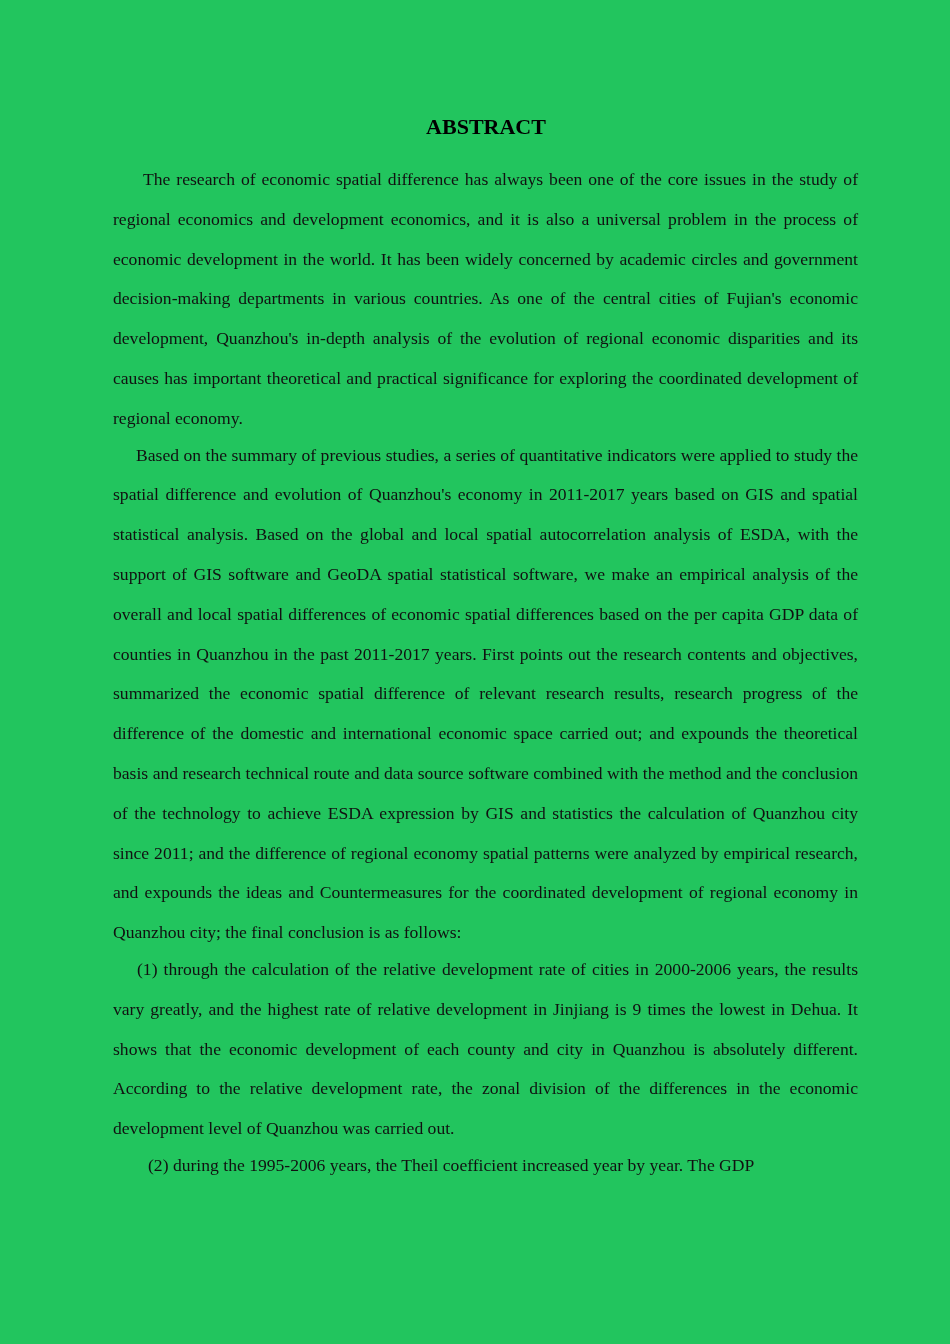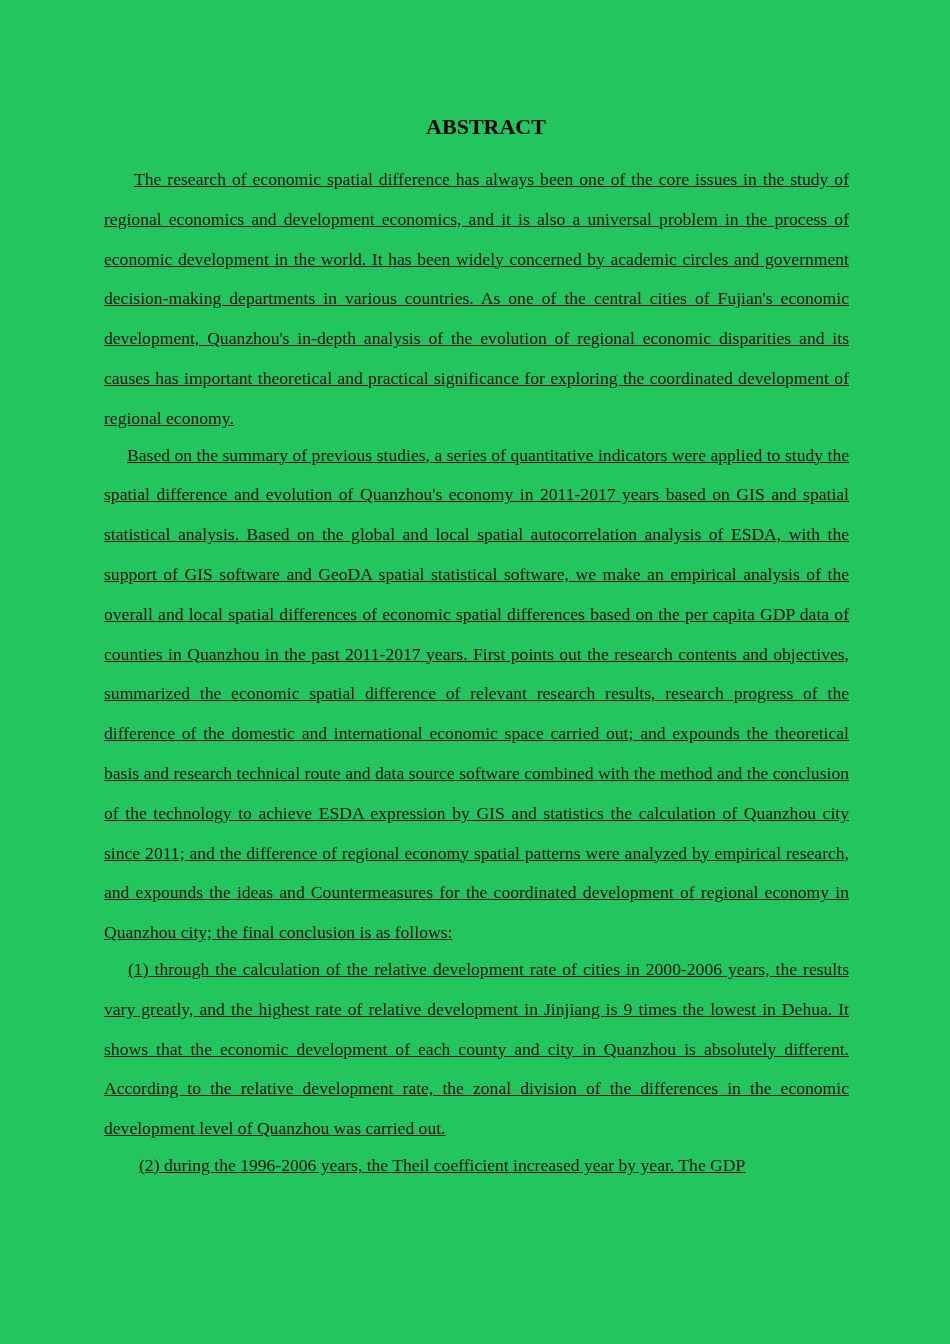--- a/index.html
+++ b/index.html
@@ -31,24 +31,23 @@
       text-align: center;
       font-family: "Liberation Serif", "DejaVu Serif", serif;
       font-weight: bold;
       font-size: 22px;
       line-height: 30px;
       margin: 0;
       color: #000000;
     }
     .body-text {
       position: absolute;
-      left: 104px;
+      left: 113px;
       width: 745px;
       top: 160px;
-      text-decoration: underline;
     }
     .para {
       margin: 0;
       font-size: 17.6px;
       line-height: 39.8px;
       text-align: justify;
       text-align-last: left;
       letter-spacing: 0px;
       word-spacing: 0px;
     }
@@ -60,15 +59,15 @@
 </head>
 <body>
 
 <div class="page">
   <h1 class="title">ABSTRACT</h1>
 
   <div class="body-text">
     <p class="para p1">The research of economic spatial difference has always been one of the core issues in the study of regional economics and development economics, and it is also a universal problem in the process of economic development in the world. It has been widely concerned by academic circles and government decision-making departments in various countries. As one of the central cities of Fujian's economic development, Quanzhou's in-depth analysis of the evolution of regional economic disparities and its causes has important theoretical and practical significance for exploring the coordinated development of regional economy.</p>
     <p class="para p2">Based on the summary of previous studies, a series of quantitative indicators were applied to study the spatial difference and evolution of Quanzhou's economy in 2011-2017 years based on GIS and spatial statistical analysis. Based on the global and local spatial autocorrelation analysis of ESDA, with the support of GIS software and GeoDA spatial statistical software, we make an empirical analysis of the overall and local spatial differences of economic spatial differences based on the per capita GDP data of counties in Quanzhou in the past 2011-2017 years. First points out the research contents and objectives, summarized the economic spatial difference of relevant research results, research progress of the difference of the domestic and international economic space carried out; and expounds the theoretical basis and research technical route and data source software combined with the method and the conclusion of the technology to achieve ESDA expression by GIS and statistics the calculation of Quanzhou city since 2011; and the difference of regional economy spatial patterns were analyzed by empirical research, and expounds the ideas and Countermeasures for the coordinated development of regional economy in Quanzhou city; the final conclusion is as follows:</p>
     <p class="para p3">(1) through the calculation of the relative development rate of cities in 2000-2006 years, the results vary greatly, and the highest rate of relative development in Jinjiang is 9 times the lowest in Dehua. It shows that the economic development of each county and city in Quanzhou is absolutely different. According to the relative development rate, the zonal division of the differences in the economic development level of Quanzhou was carried out.</p>
-    <p class="para p4">(2) during the 1996-2006 years, the Theil coefficient increased year by year. The GDP</p>
+    <p class="para p4">(2) during the 1995-2006 years, the Theil coefficient increased year by year. The GDP</p>
   </div>
 </div>
 
 </body></html>

